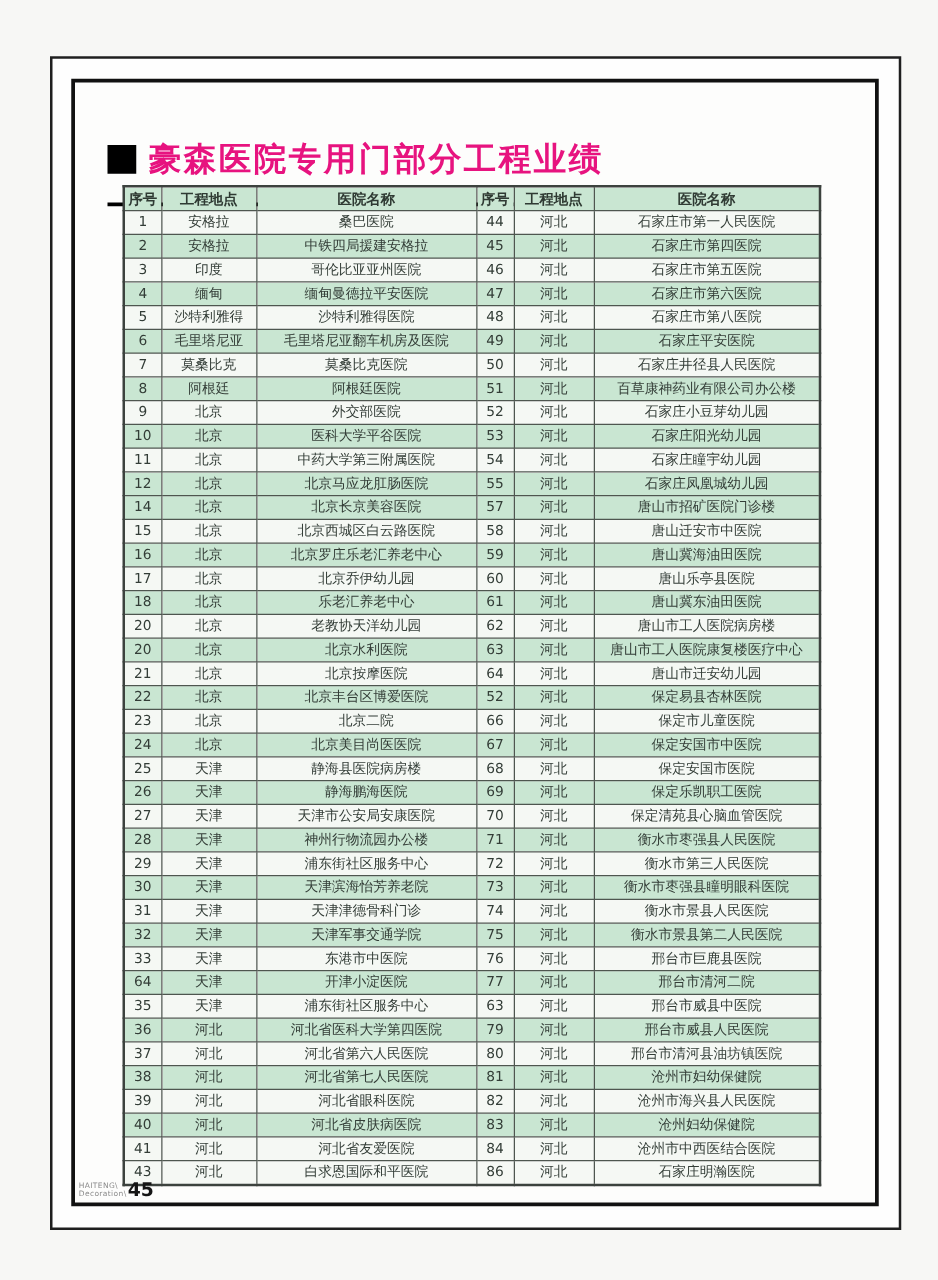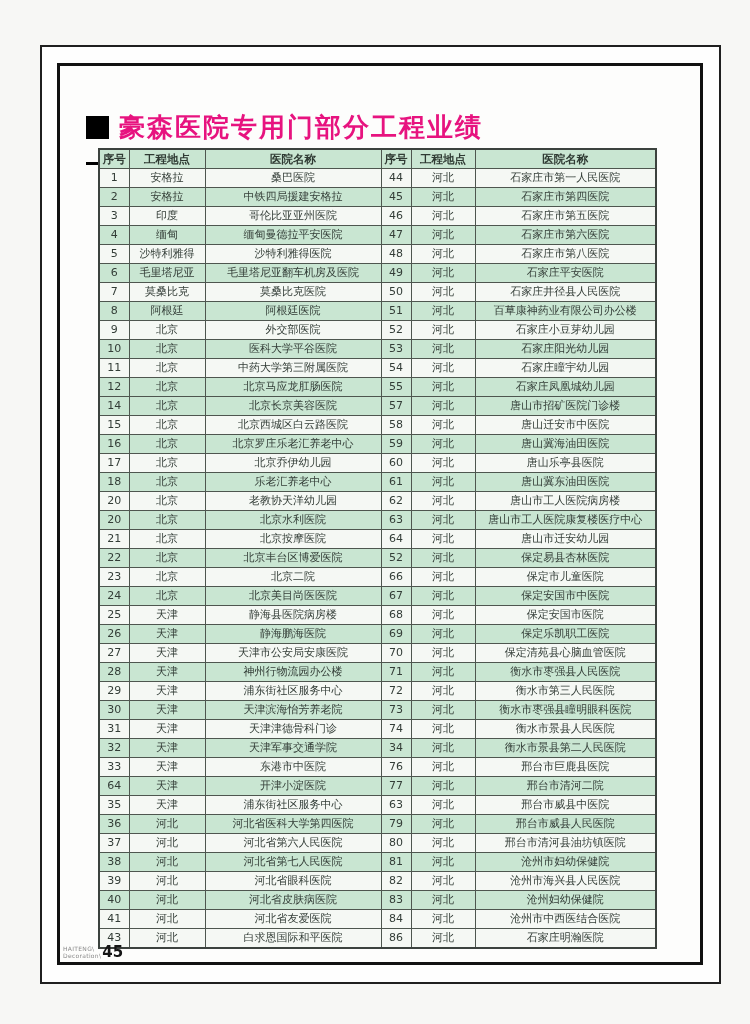--- a/index.html
+++ b/index.html
@@ -319,21 +319,21 @@
               <td>天津</td>
               <td>天津津德骨科门诊</td>
               <td>74</td>
               <td>河北</td>
               <td>衡水市景县人民医院</td>
             </tr>
             <tr class="green">
               <td>32</td>
               <td>天津</td>
               <td>天津军事交通学院</td>
-              <td>34</td>
+              <td>75</td>
               <td>河北</td>
               <td>衡水市景县第二人民医院</td>
             </tr>
             <tr>
               <td>33</td>
               <td>天津</td>
               <td>东港市中医院</td>
               <td>76</td>
               <td>河北</td>
               <td>邢台市巨鹿县医院</td>

